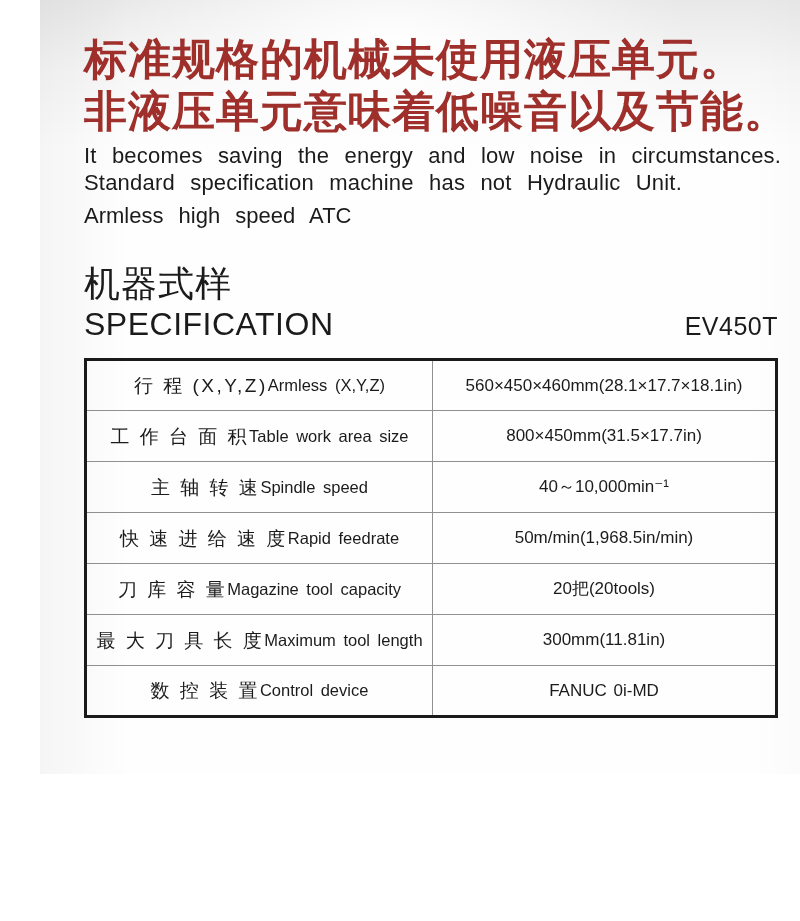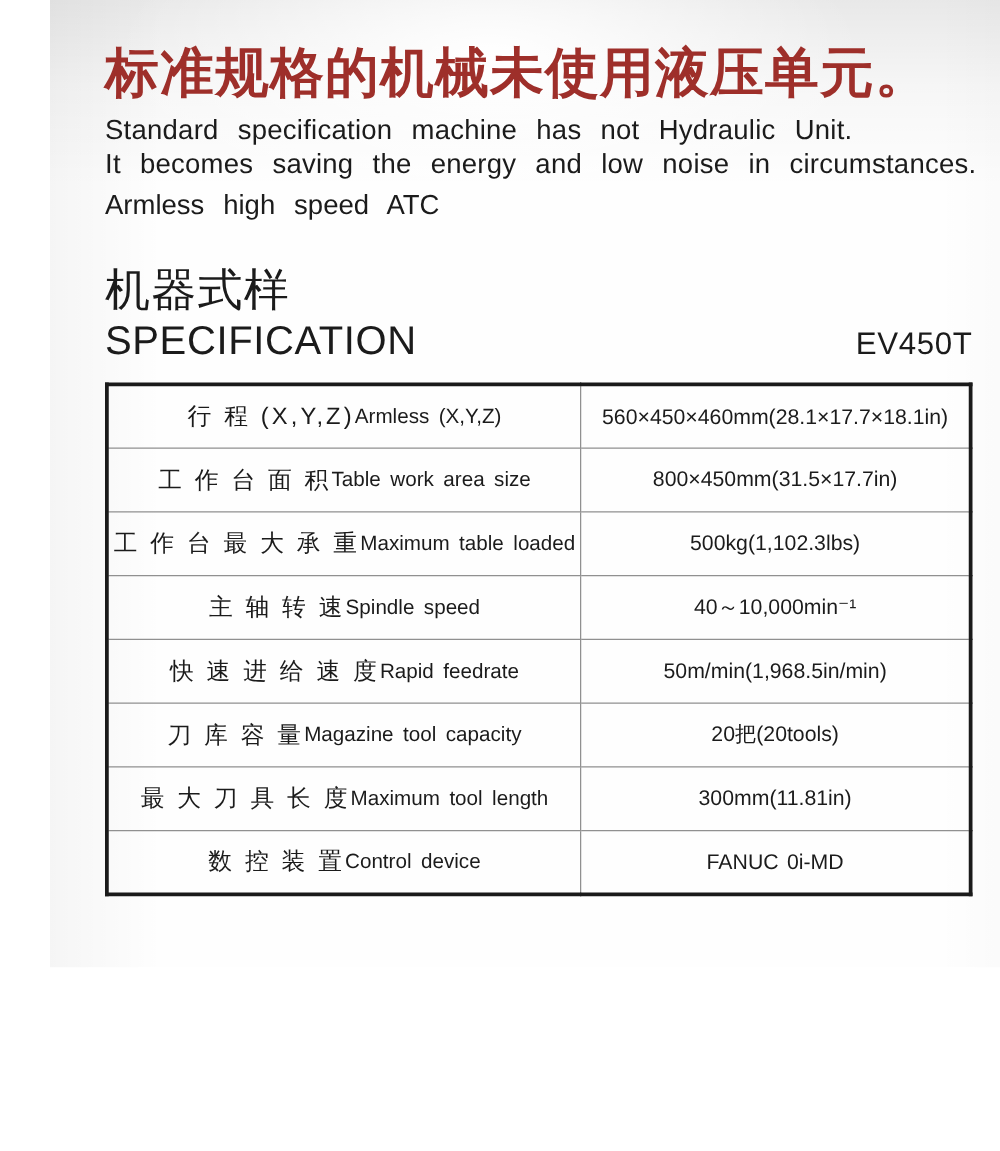--- a/index.html
+++ b/index.html
@@ -119,25 +119,26 @@
   }
 </style>
 </head>
 <body>
 
 <div class="page">
   <div class="content">
 
     <h1 class="headline">
       <span class="hl-line">标准规格的机械未使用液压单元。</span>
+      <span class="hl-line">非液压单元意味着低噪音以及节能。</span>
     </h1>
 
     <p class="subhead">
+      <span>It becomes saving the energy and low noise in circumstances.</span>
       <span>Standard specification machine has not Hydraulic Unit.</span>
-      <span>It becomes saving the energy and low noise in circumstances.</span>
     </p>
 
     <p class="atc-sub">Armless high speed ATC</p>
 
     <h3 class="spec-title">机器式样</h3>
     <div class="spec-row">
       <span class="spec-en">SPECIFICATION</span>
       <span class="model">EV450T</span>
     </div>
 
@@ -167,34 +168,20 @@
           <td class="cell-value">
             <div class="cell-inner">
               <div class="val">800×450mm</div>
               <div class="val-sub">(31.5×17.7in)</div>
             </div>
           </td>
         </tr>
         <tr>
           <td class="cell-label">
             <div class="cell-inner">
-              <div class="zh">工 作 台 最 大 承 重</div>
-              <div class="en">Maximum table loaded</div>
-            </div>
-          </td>
-          <td class="cell-value">
-            <div class="cell-inner">
-              <div class="val">500kg</div>
-              <div class="val-sub">(1,102.3lbs)</div>
-            </div>
-          </td>
-        </tr>
-        <tr>
-          <td class="cell-label">
-            <div class="cell-inner">
               <div class="zh">主 轴 转 速</div>
               <div class="en">Spindle speed</div>
             </div>
           </td>
           <td class="cell-value">
             <div class="cell-inner">
               <div class="val">40～10,000min⁻¹</div>
               <div class="val-sub"></div>
             </div>
           </td>

